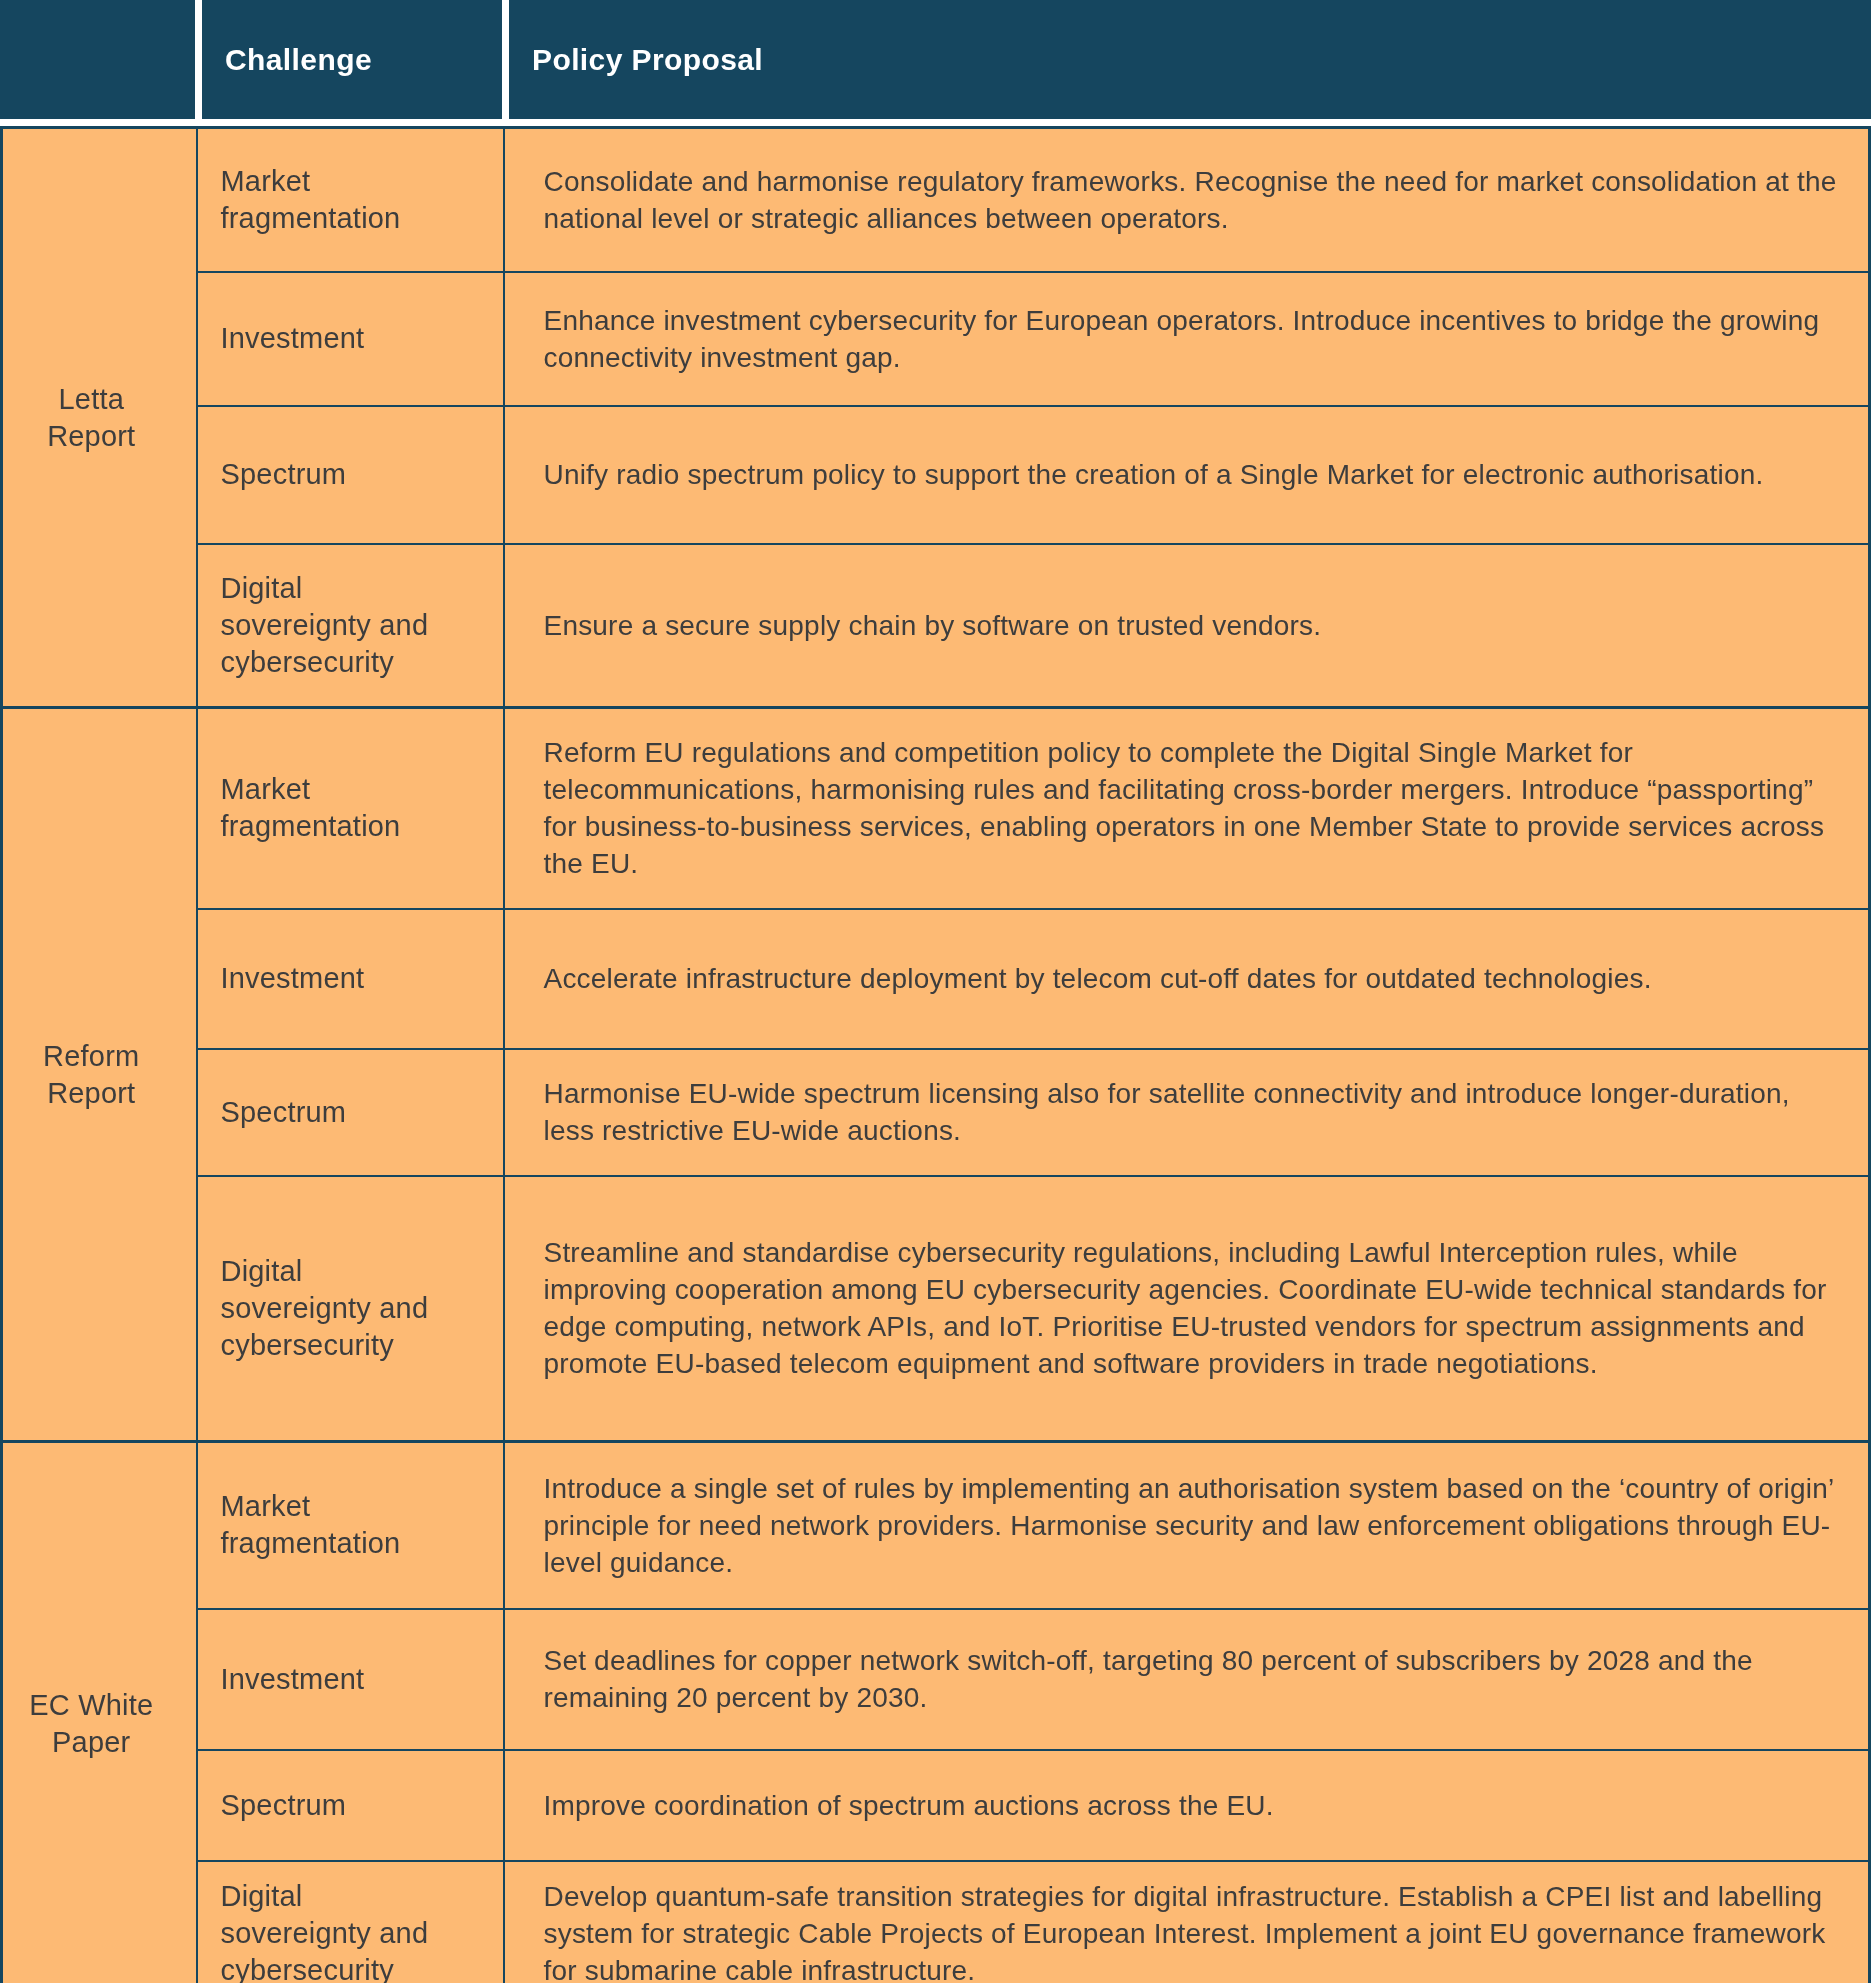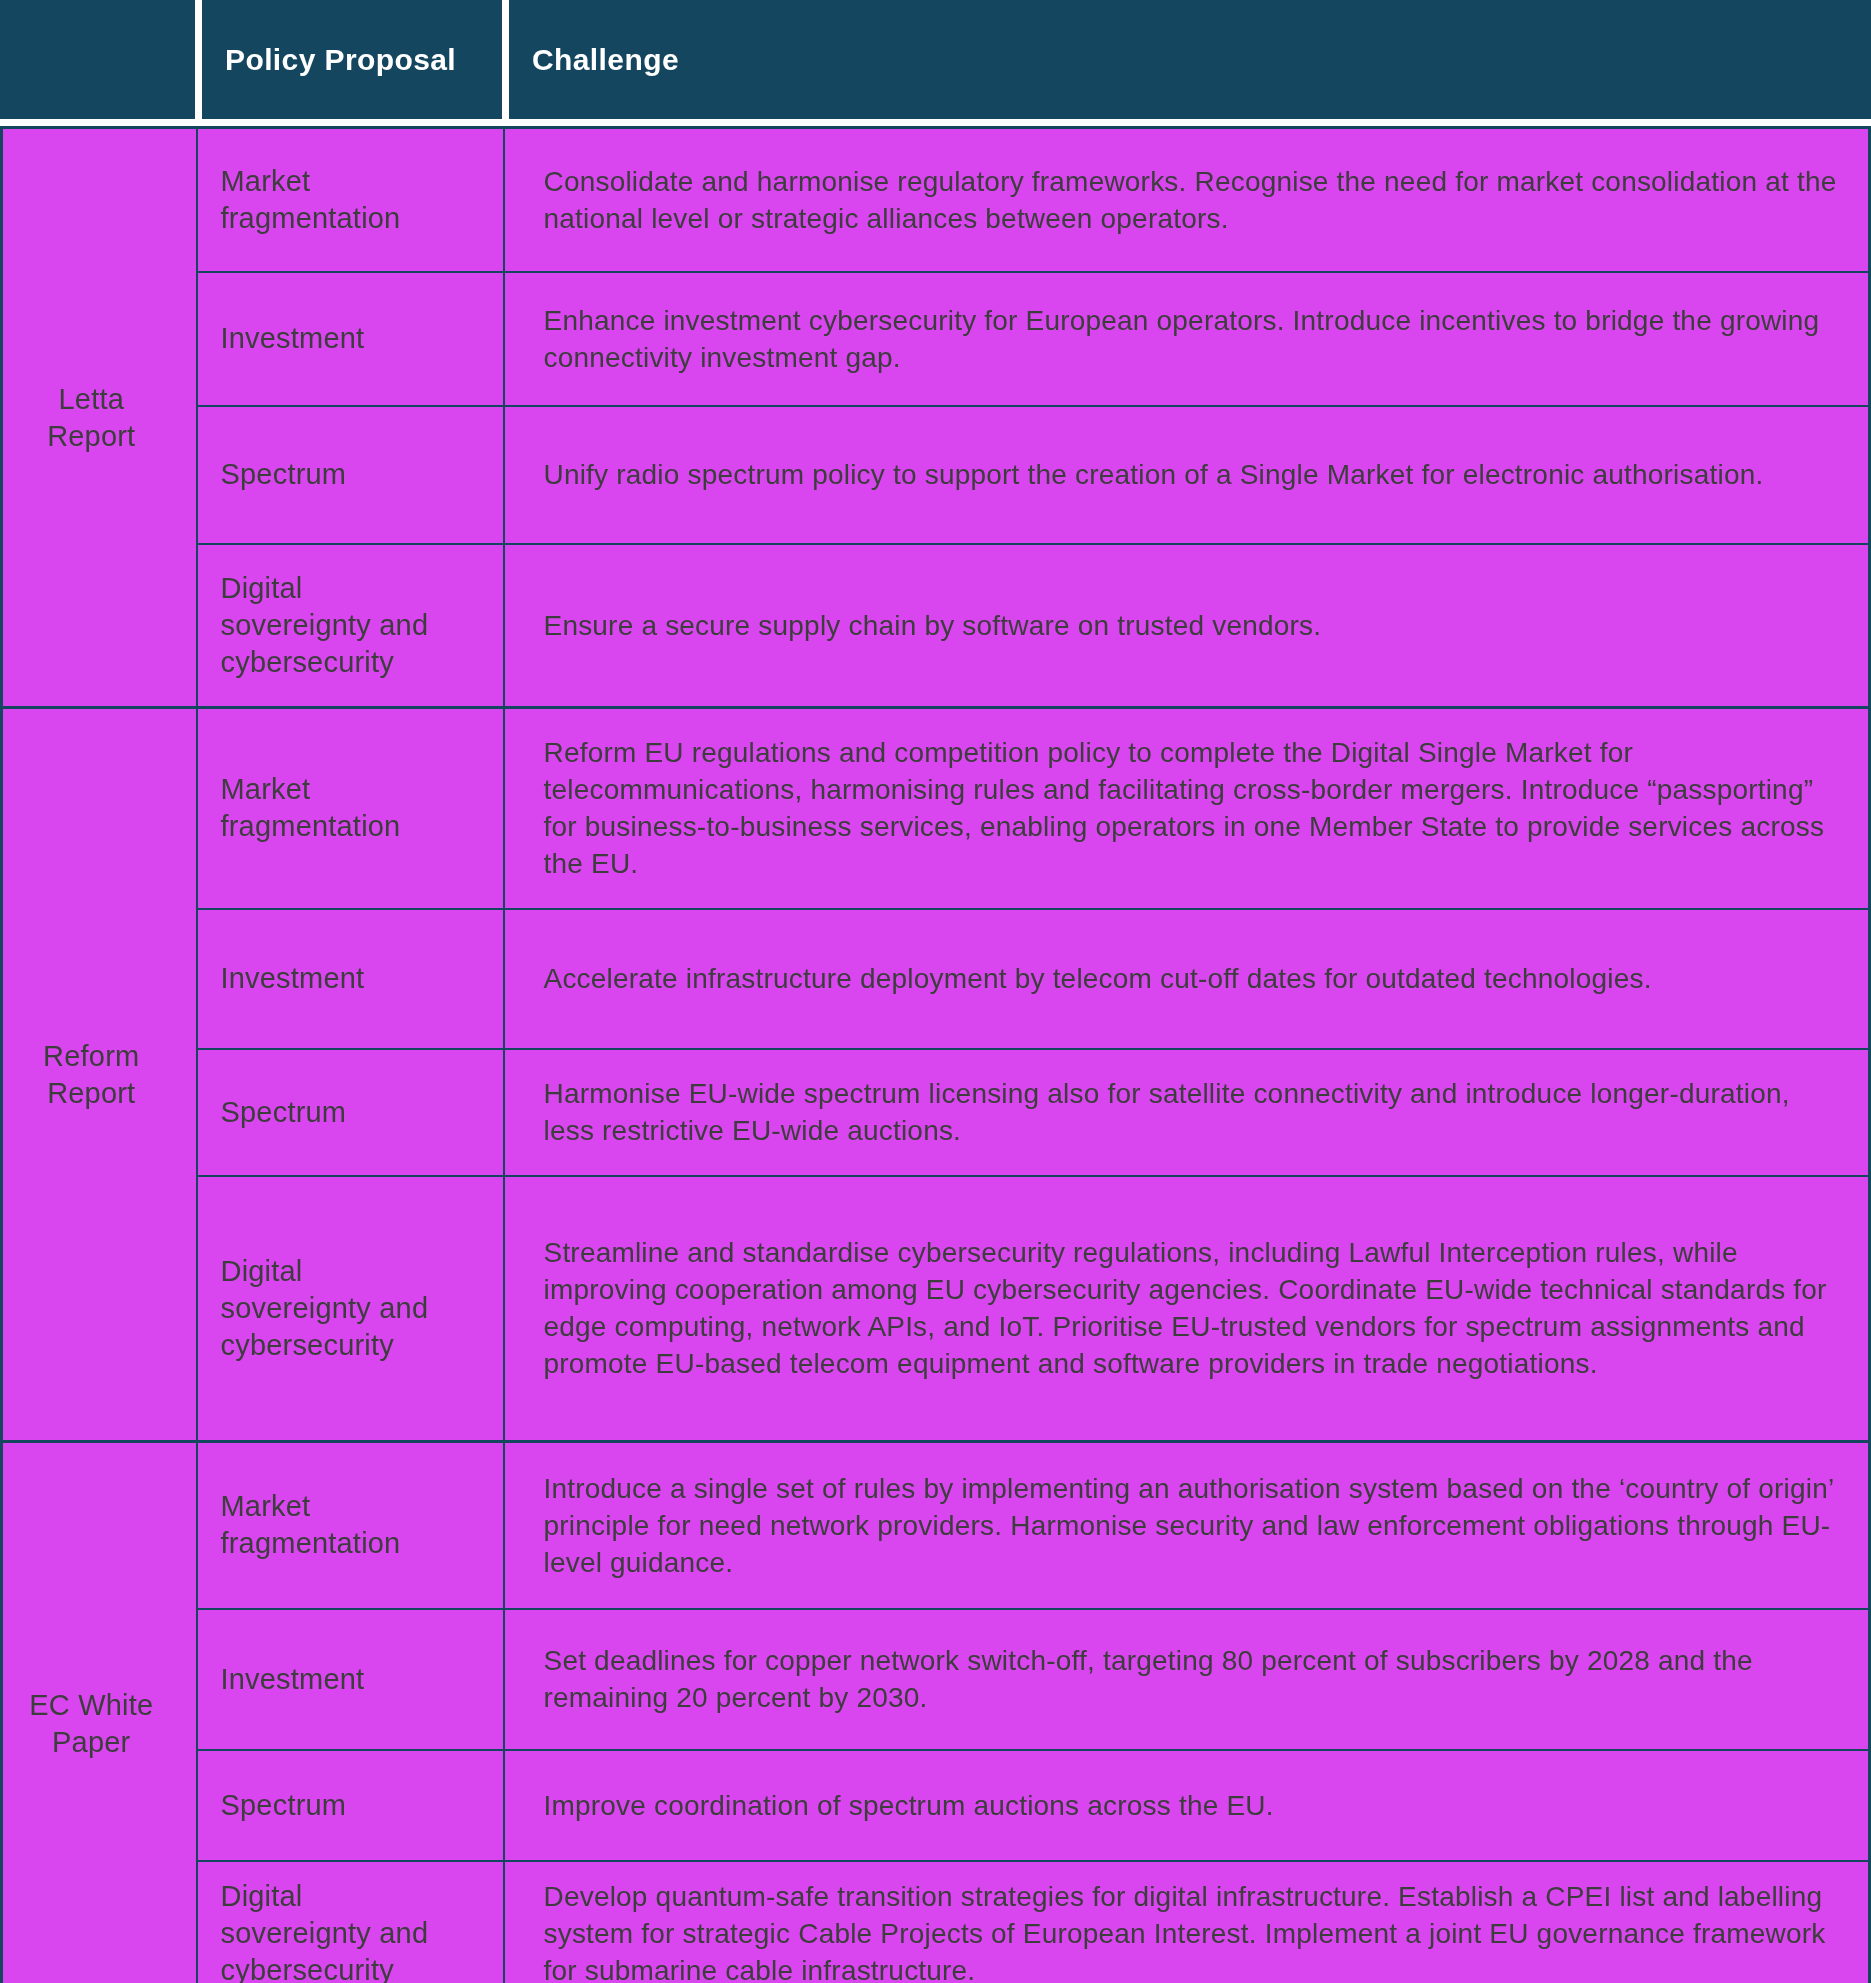--- a/index.html
+++ b/index.html
@@ -47,21 +47,21 @@
     border-right:3px solid var(--border);
     border-bottom:3px solid var(--border);
     border-top:2px solid var(--border);
   }
   col.c-report{width:195px;}
   col.c-challenge{width:307px;}
   td,th{
     border:2px solid var(--border);
     vertical-align:middle;
     box-sizing:border-box;
-    background:#d946ef;
+    background:#fdba74;
   }
   tr.section-start td, tr.section-start th{border-top:3px solid var(--border);}
   .report-cell{
     font-weight:400;
     text-align:center;
     font-size:29px;
     line-height:37px;
     letter-spacing:0.2px;
     padding:10px 36px 10px 20px;
     color:var(--body-text);
@@ -84,24 +84,24 @@
 </head>
 <body>
 
 <div class="page">
 
   <div class="hdr">
     <div class="hdr-cell">
       <span></span>
     </div>
     <div class="hdr-cell lbl">
-      <span>Policy Proposal</span>
+      <span>Challenge</span>
     </div>
     <div class="hdr-cell lbl">
-      <span>Challenge</span>
+      <span>Policy Proposal</span>
     </div>
   </div>
 
   <table class="policy">
     <colgroup>
         <col class="c-report">
         <col class="c-challenge">
         <col class="c-policy">
       </colgroup>
     <tbody>

